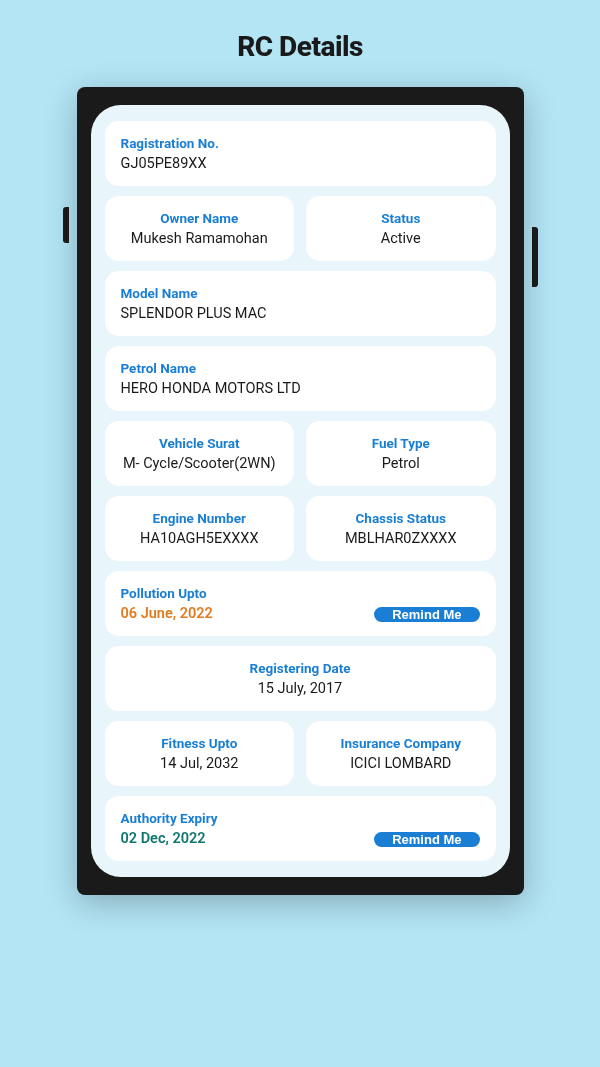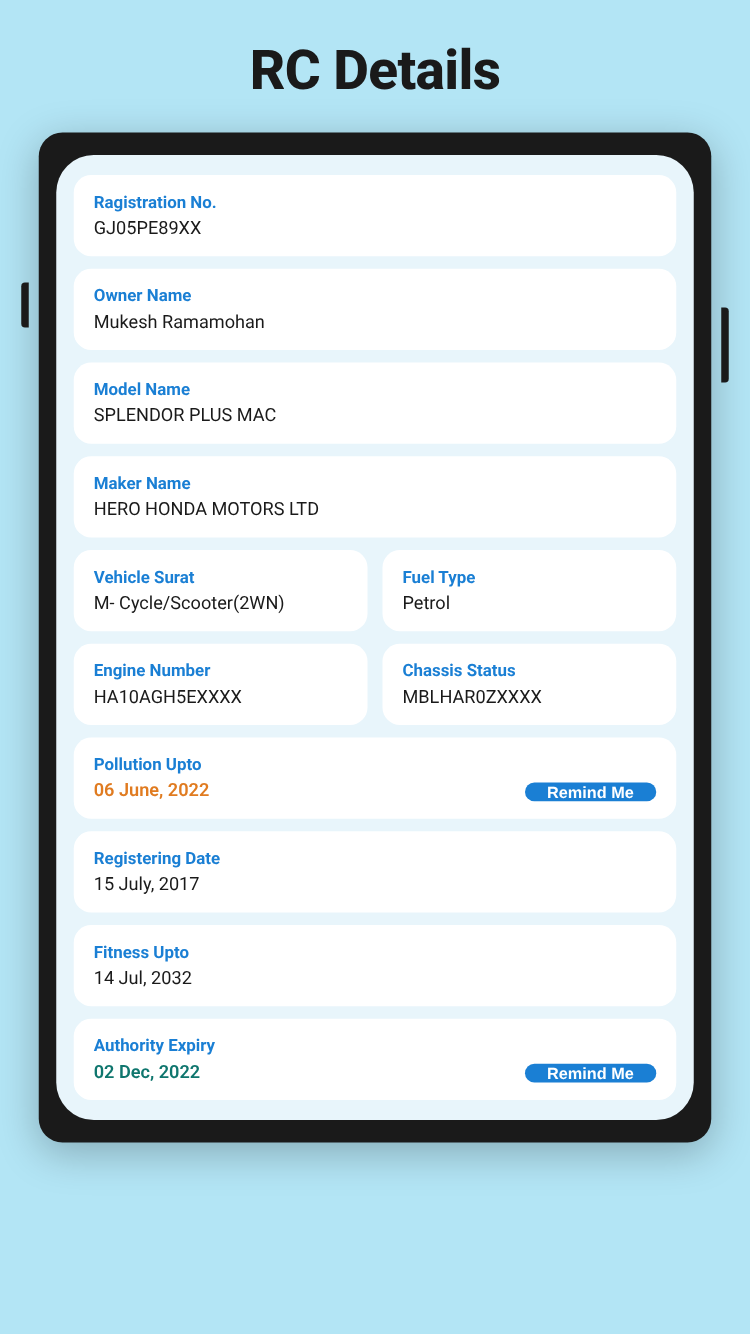--- a/index.html
+++ b/index.html
@@ -9,32 +9,32 @@
       font-family: -apple-system, BlinkMacSystemFont, 'Segoe UI', Roboto, sans-serif;
       width: 600px;
       min-height: 1067px;
       display: flex;
       flex-direction: column;
       align-items: center;
       padding: 30px 0 40px 0;
     }
 
     .page-title {
-      font-size: 44px;
+      font-size: 28px;
       font-weight: 800;
       color: #1a1a1a;
       margin-bottom: 24px;
       letter-spacing: -0.5px;
     }
 
     .phone-frame {
       background: #1a1a1a;
-      border-radius: 19px;
+      border-radius: 8px;
       padding: 18px 14px;
-      width: 538px;
+      width: 447px;
       box-shadow: 0 8px 32px rgba(0,0,0,0.25);
       position: relative;
     }
 
     .phone-frame::before {
       content: '';
       position: absolute;
       left: -14px;
       top: 120px;
       width: 6px;
@@ -66,20 +66,21 @@
 
     .card {
       background: #ffffff;
       border-radius: 14px;
       padding: 14px 16px;
     }
 
     .card-row {
       display: flex;
       gap: 12px;
+      text-align: center;
     }
 
     .card-row .card {
       flex: 1;
     }
 
     .field-label {
       font-size: 13.5px;
       font-weight: 700;
       color: #1a7fd4;
@@ -131,29 +132,33 @@
     <div class="card">
       <div class="field-label">Ragistration No.</div>
       <div class="field-value">GJ05PE89XX</div>
     </div>
 
     <div class="card-row">
       <div class="card">
         <div class="field-label">Owner Name</div>
         <div class="field-value">Mukesh Ramamohan</div>
       </div>
+      <div class="card">
+        <div class="field-label">Status</div>
+        <div class="field-value">Active</div>
+      </div>
     </div>
 
     <div class="card">
       <div class="field-label">Model Name</div>
       <div class="field-value">SPLENDOR PLUS MAC</div>
     </div>
 
     <div class="card">
-      <div class="field-label">Maker Name</div>
+      <div class="field-label">Petrol Name</div>
       <div class="field-value">HERO HONDA MOTORS LTD</div>
     </div>
 
     <div class="card-row">
       <div class="card">
         <div class="field-label">Vehicle Surat</div>
         <div class="field-value">M- Cycle/Scooter(2WN)</div>
       </div>
       <div class="card">
         <div class="field-label">Fuel Type</div>
@@ -187,20 +192,24 @@
         <div class="field-label">Registering Date</div>
         <div class="field-value">15 July, 2017</div>
       </div>
     </div>
 
     <div class="card-row">
       <div class="card">
         <div class="field-label">Fitness Upto</div>
         <div class="field-value">14 Jul, 2032</div>
       </div>
+      <div class="card">
+        <div class="field-label">Insurance Company</div>
+        <div class="field-value">ICICI LOMBARD</div>
+      </div>
     </div>
 
     <div class="card">
       <div class="remind-row">
         <div>
           <div class="field-label">Authority Expiry</div>
           <div class="field-value green">02 Dec, 2022</div>
         </div>
         <button class="remind-btn">Remind Me</button>
       </div>

